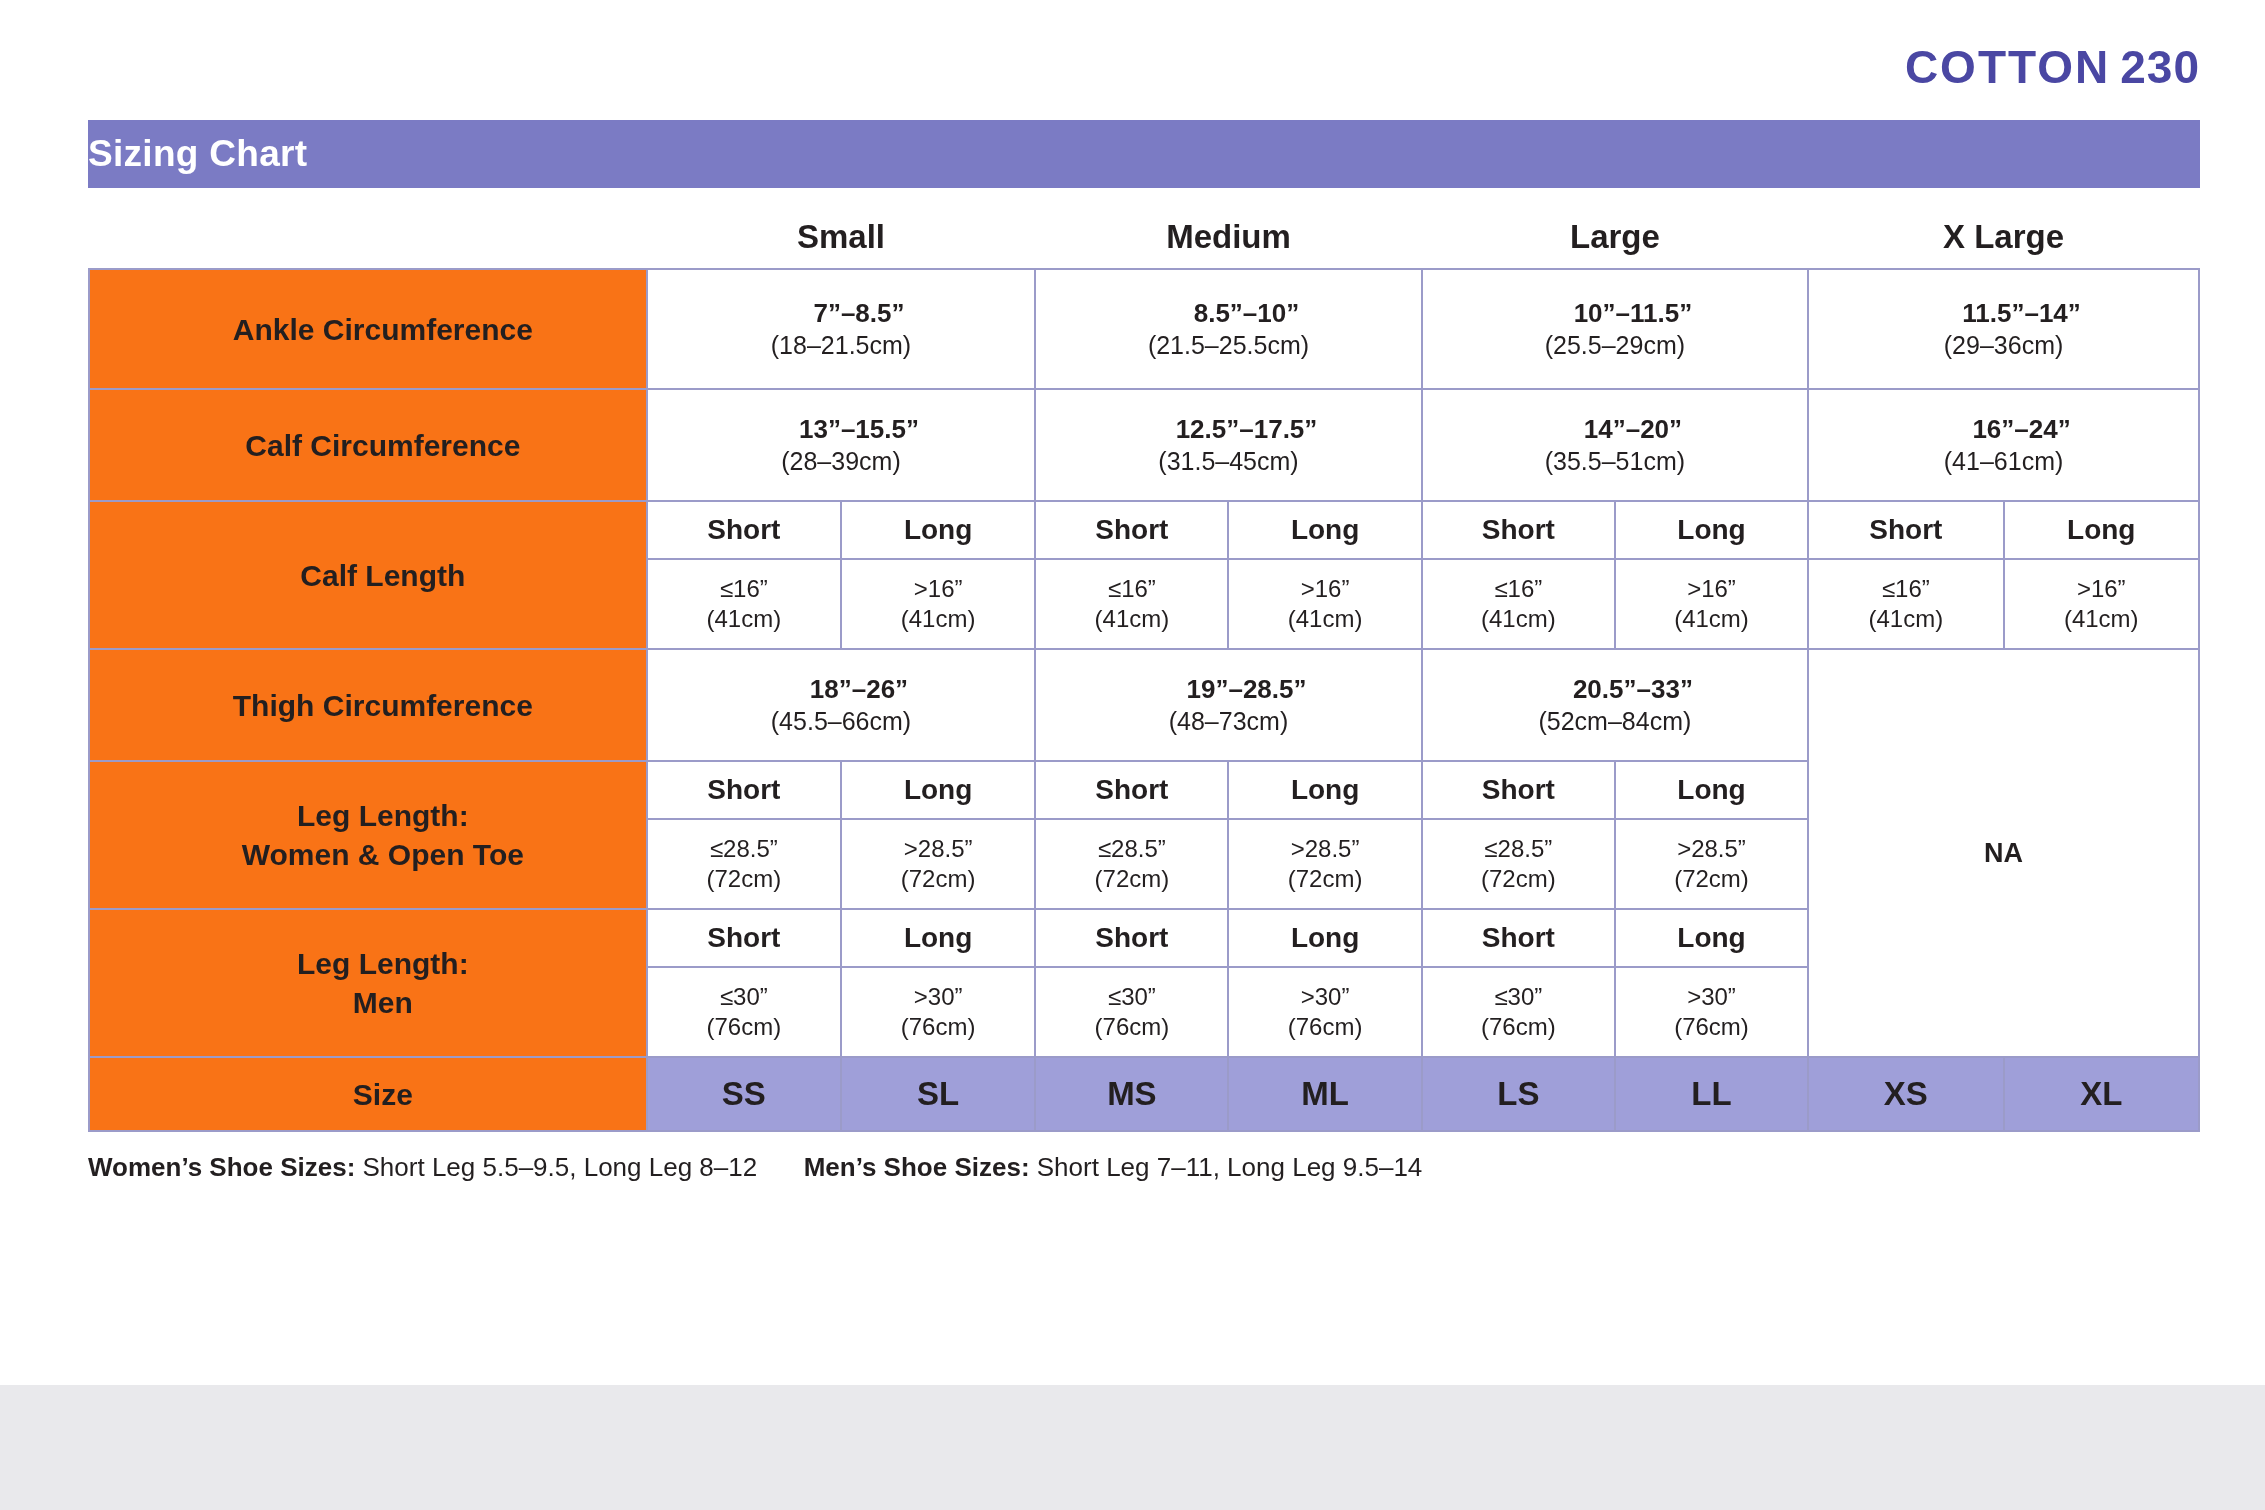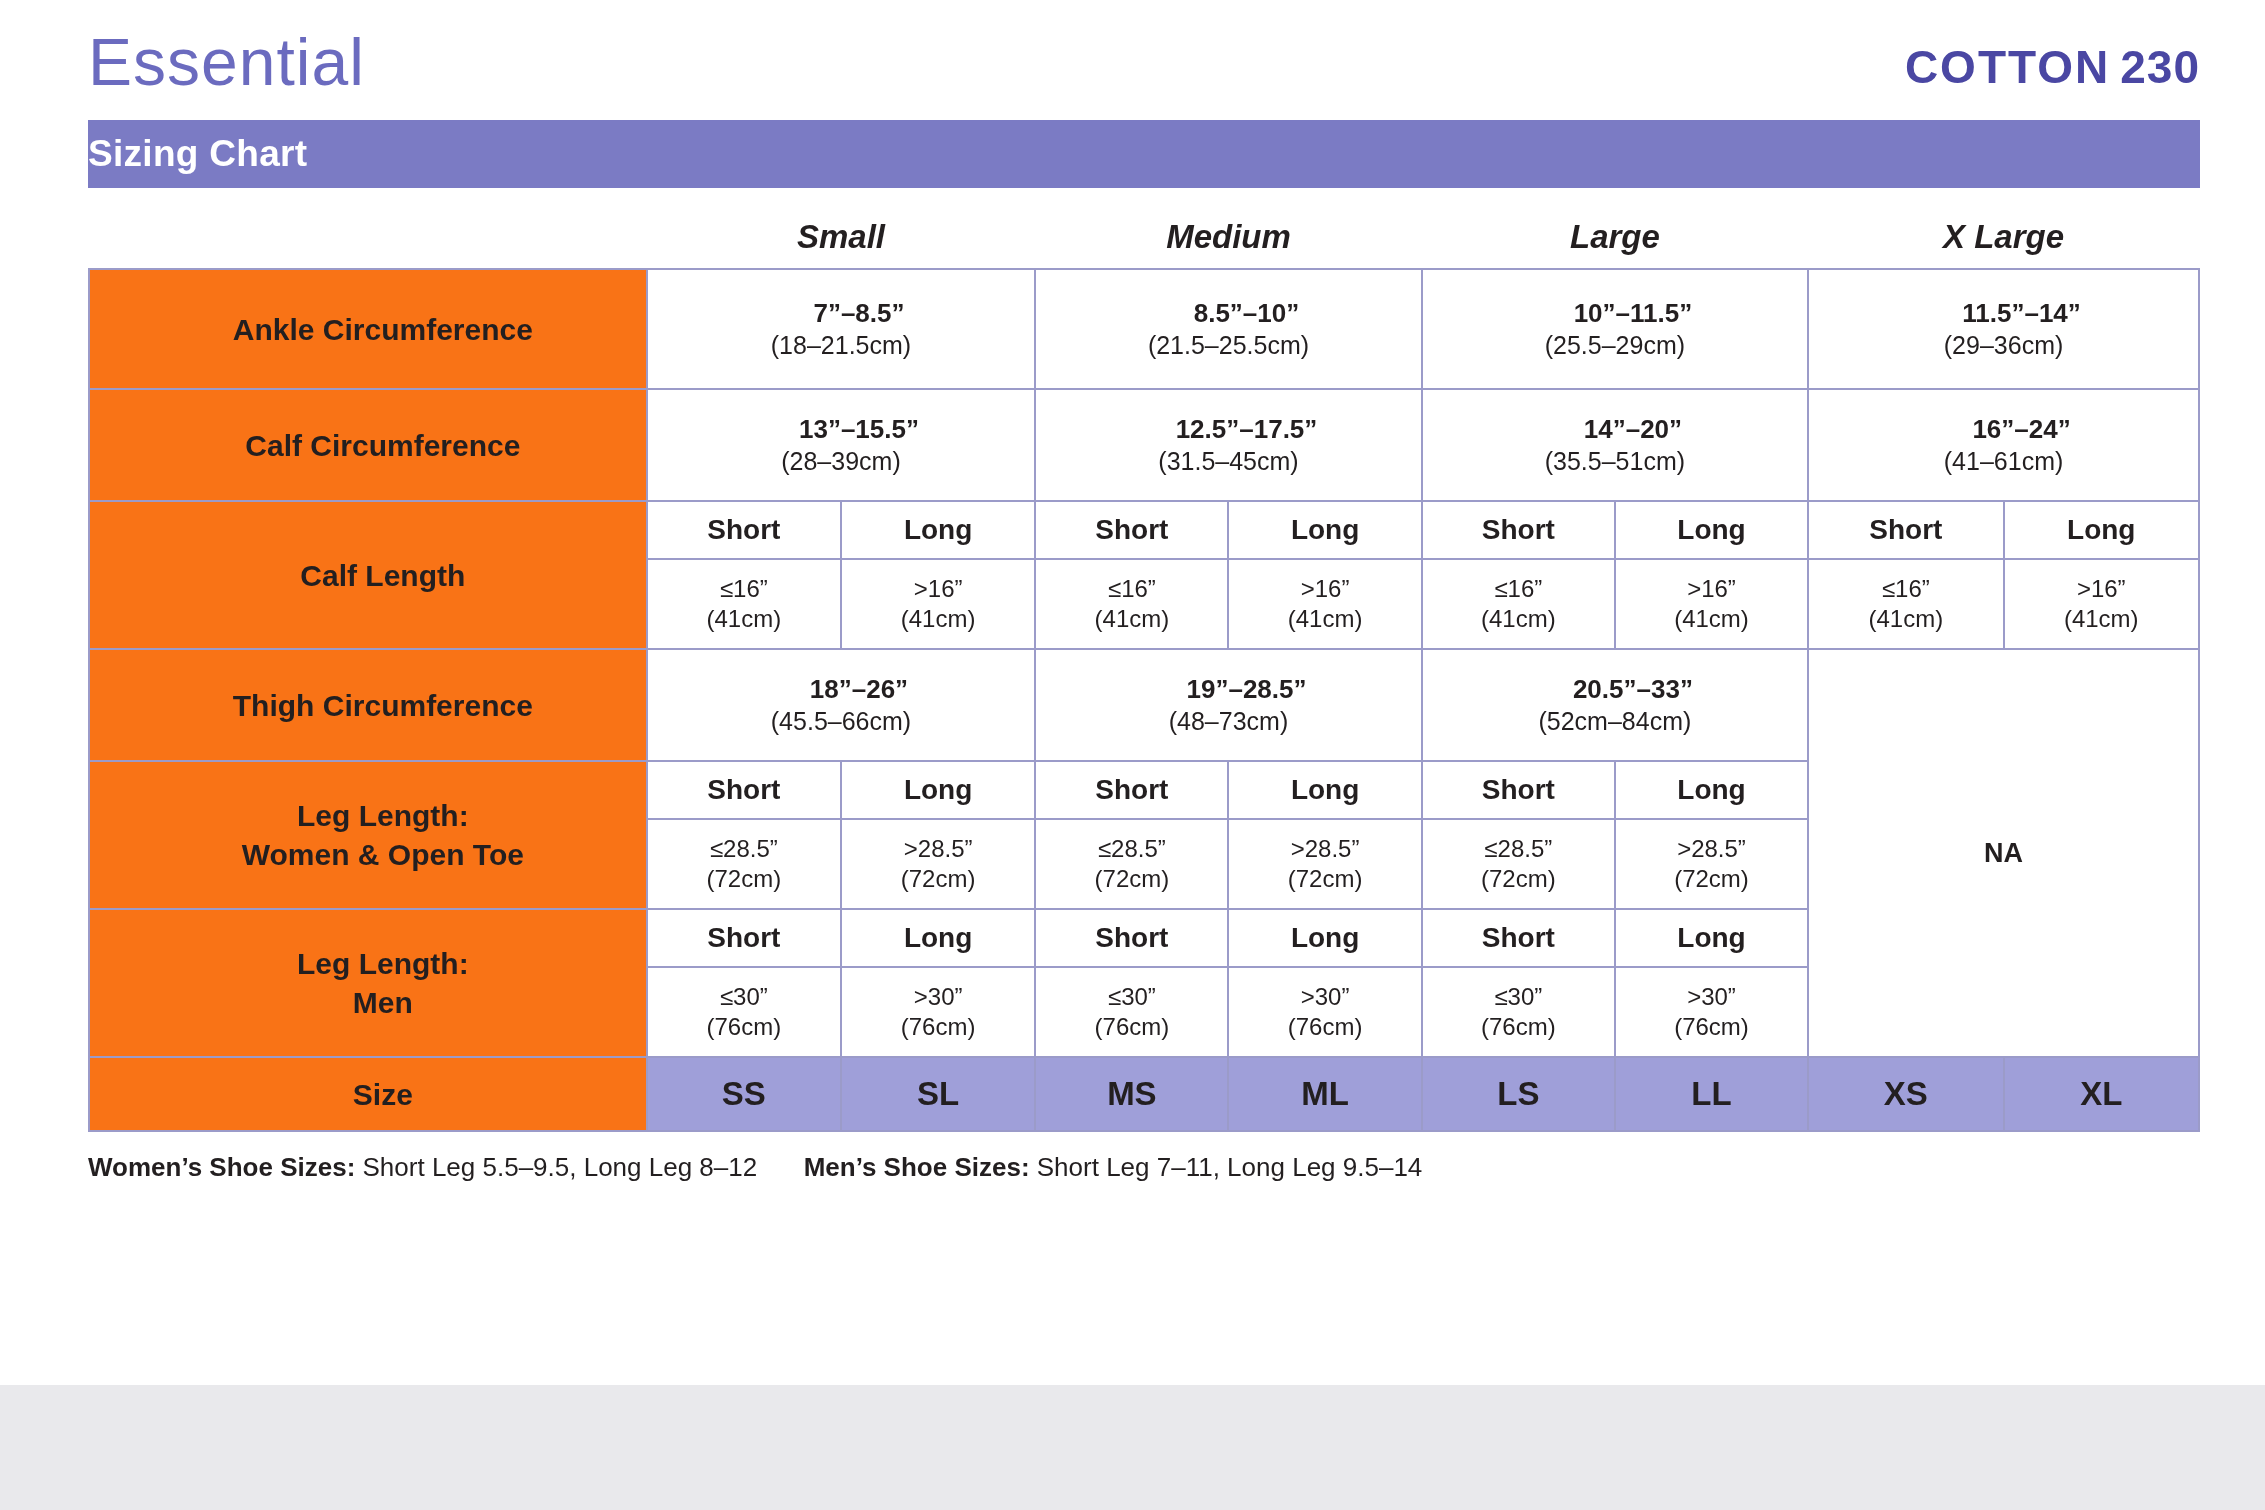--- a/index.html
+++ b/index.html
@@ -91,21 +91,20 @@
     text-align: center;
     vertical-align: middle;
     color: #231f20;
   }
   .colhead {
     border: none !important;
     height: 62px;
     font-size: 33px;
     font-weight: bold;
     color: #231f20;
-    font-style: italic;
   }
   .rowlabel {
     background: #f97316;
     color: #ffffff;
     font-size: 30px;
     font-weight: bold;
     text-align: left;
     padding-left: 30px !important;
     line-height: 1.3;
     width: 508px;
@@ -156,21 +155,20 @@
   .footnote b { font-weight: bold; }
   .footnote .gap { display: inline-block; width: 32px; }
 </style>
 </head>
 <body>
 
 <div class="page">
   <div class="inner">
 
     <div class="brandbar">
-      <div class="brand-left">Essential</div>
       <div class="brand-right">
         <span class="b1">COTTON</span><span class="b2">230</span>
       </div>
     </div>
 
     <div class="titlebar">
       <span>Sizing Chart</span>
     </div>
 
     <table class="chart">

